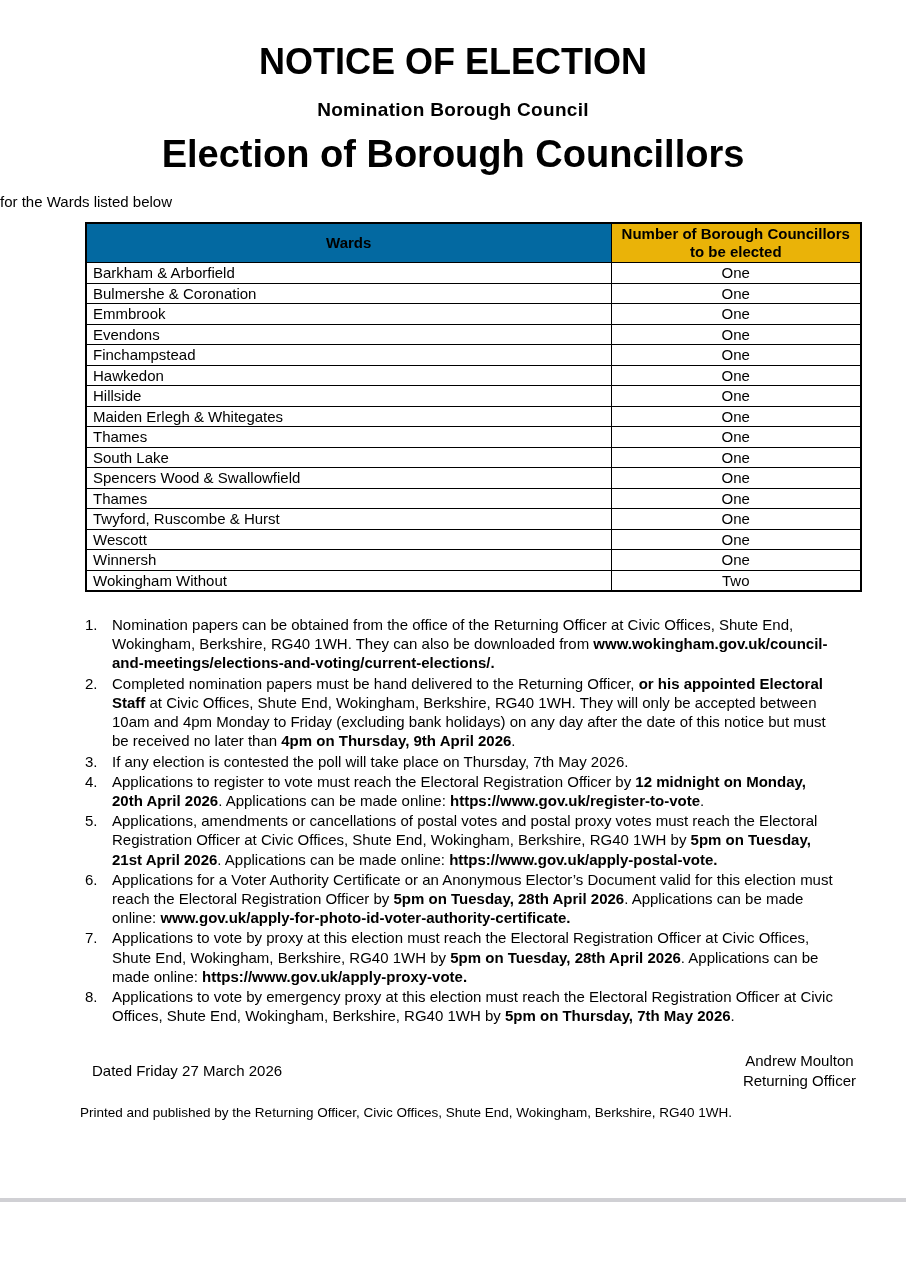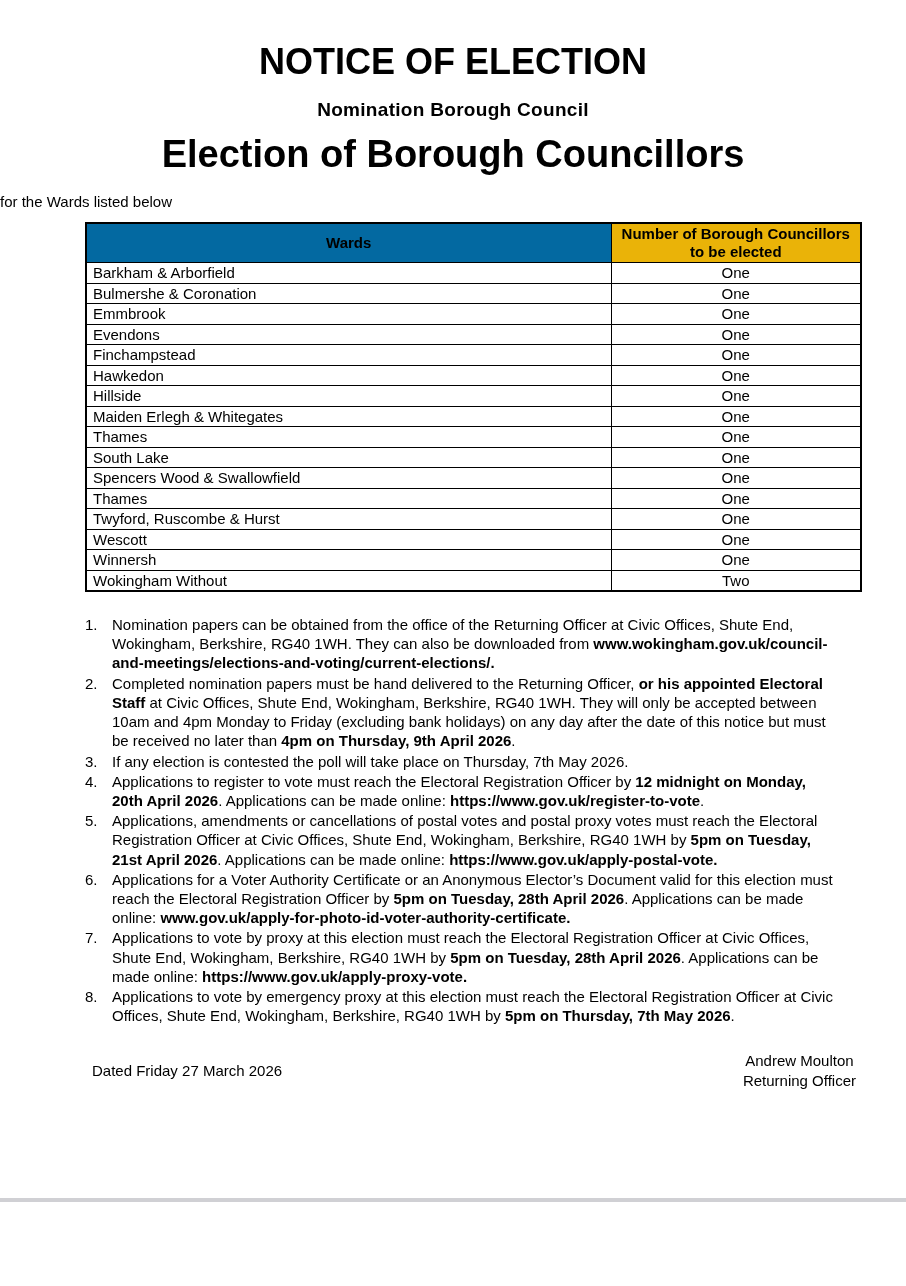--- a/index.html
+++ b/index.html
@@ -248,16 +248,17 @@
     </div>
 
   <div class="footer-row">
     <div>Dated Friday 27 March 2026</div>
     <div class="officer-block">
       <div>Andrew Moulton</div>
       <div>Returning Officer</div>
     </div>
   </div>
 
+  <div class="printed-line">Printed and published by the Returning Officer, Civic Offices, Shute End, Wokingham, Berkshire, RG40 1WH.</div>
 
   <div class="bottom-strip" style="background: rgb(208, 208, 212);"></div>
 
 </div>
 
 </body></html>

